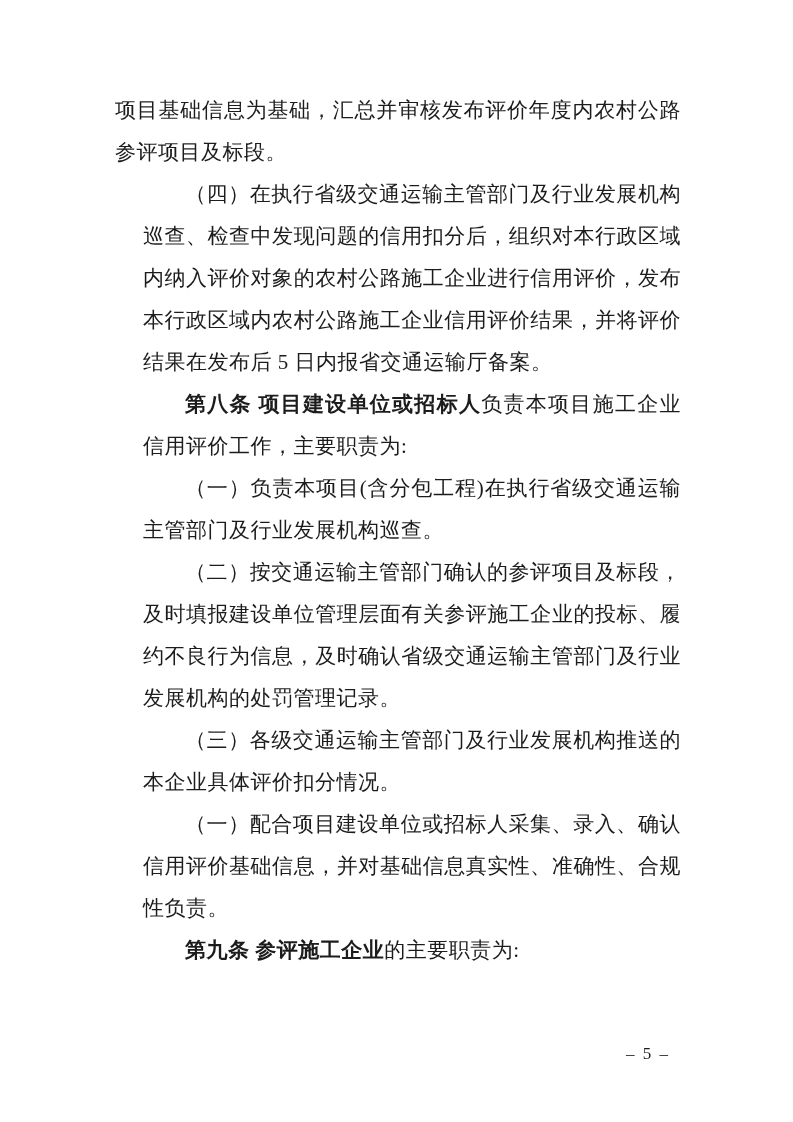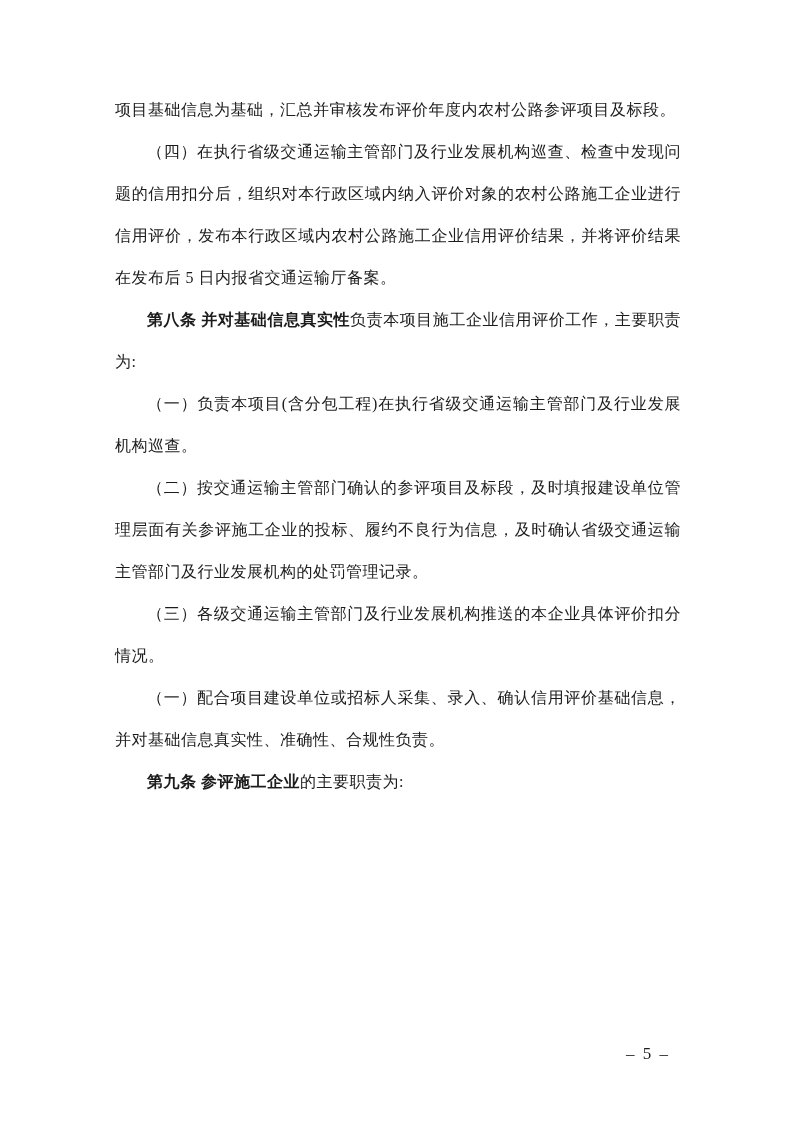--- a/index.html
+++ b/index.html
@@ -15,31 +15,32 @@
     background: #ffffff;
     overflow: hidden;
     font-family: "Liberation Serif", "DejaVu Serif", serif;
     color: #1c1c1c;
   }
   .content {
     position: absolute;
     left: 115px;
     top: 89px;
     width: 566px;
-    font-size: 16px;
+    font-size: 21px;
     line-height: 42px;
     letter-spacing: 0.5px;
     text-align: justify;
   }
   .content p {
     margin: 0;
     padding: 0;
   }
   .content p.indent {
     text-indent: 2em;
+    margin-left: 28px;
   }
   .content .bold {
     font-weight: 700;
   }
   .page-number {
     position: absolute;
     right: 123px;
     bottom: 58px;
     font-size: 17px;
     letter-spacing: 2px;
@@ -47,21 +48,21 @@
     font-family: "Liberation Serif", "DejaVu Serif", serif;
   }
 </style>
 </head>
 <body>
 
 <div class="page">
   <div class="content" id="document-body">
       <p><span>项目基础信息为基础，汇总并审核发布评价年度内农村公路参评项目及标段。</span></p>
       <p class="indent"><span>（四）在执行省级交通运输主管部门及行业发展机构巡查、检查中发现问题的信用扣分后，组织对本行政区域内纳入评价对象的农村公路施工企业进行信用评价，发布本行政区域内农村公路施工企业信用评价结果，并将评价结果在发布后 5 日内报省交通运输厅备案。</span></p>
-      <p class="indent"><span class="bold">第八条 并对基础信息真实性</span><span>负责本项目施工企业信用评价工作，主要职责为:</span></p>
+      <p class="indent"><span class="bold">第八条 项目建设单位或招标人</span><span>负责本项目施工企业信用评价工作，主要职责为:</span></p>
       <p class="indent"><span>（一）负责本项目(含分包工程)在执行省级交通运输主管部门及行业发展机构巡查。</span></p>
       <p class="indent"><span>（二）按交通运输主管部门确认的参评项目及标段，及时填报建设单位管理层面有关参评施工企业的投标、履约不良行为信息，及时确认省级交通运输主管部门及行业发展机构的处罚管理记录。</span></p>
       <p class="indent"><span>（三）各级交通运输主管部门及行业发展机构推送的本企业具体评价扣分情况。</span></p>
       <p class="indent"><span>（一）配合项目建设单位或招标人采集、录入、确认信用评价基础信息，并对基础信息真实性、准确性、合规性负责。</span></p>
       <p class="indent"><span class="bold">第九条 参评施工企业</span><span>的主要职责为:</span></p>
     </div>
   <div class="page-number">– 5 –</div>
 </div>
 
 </body></html>

